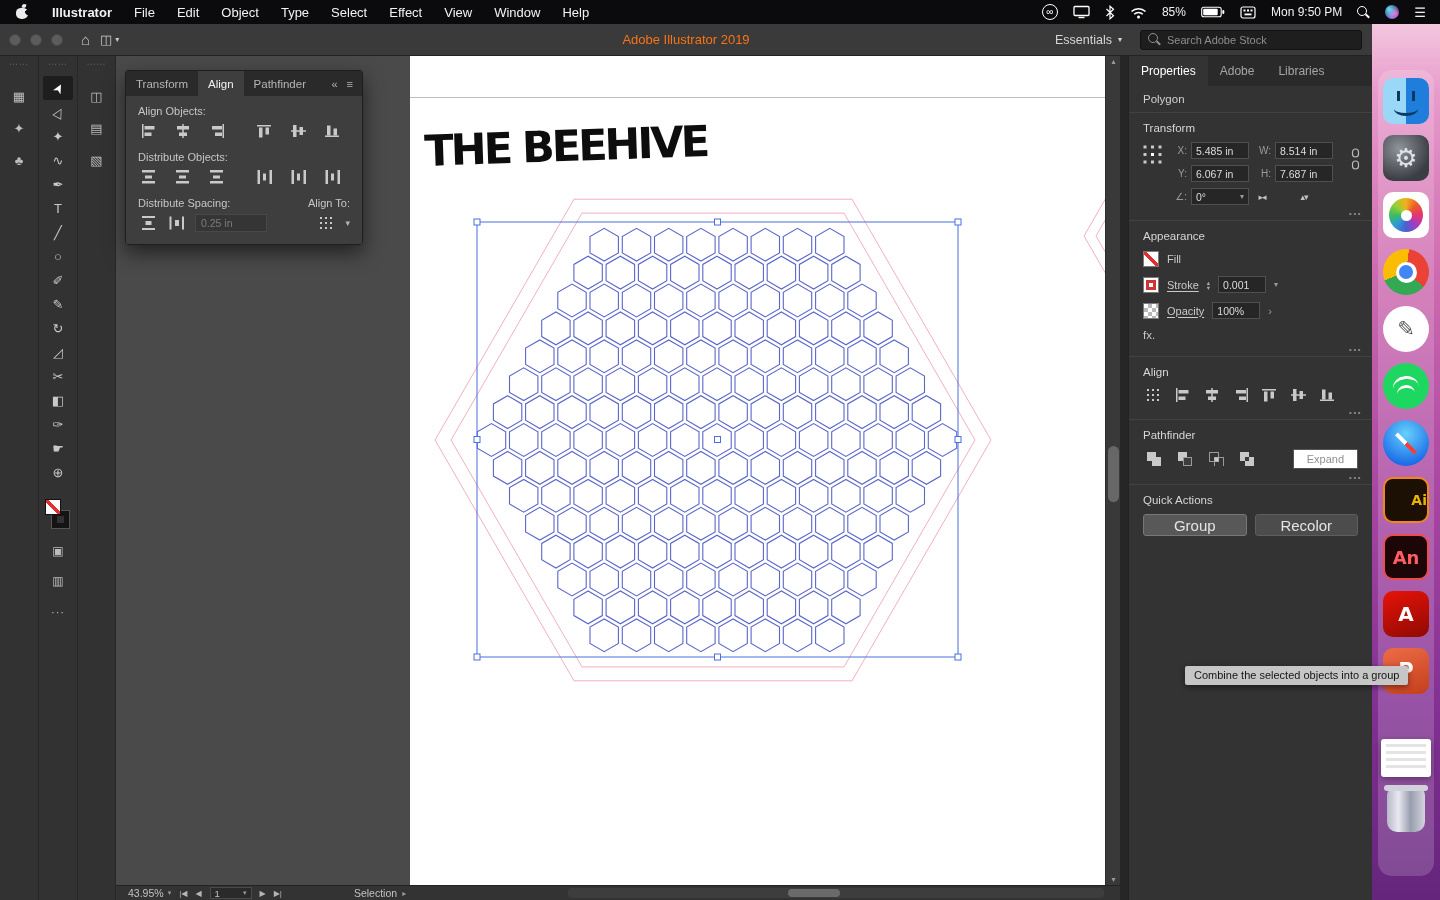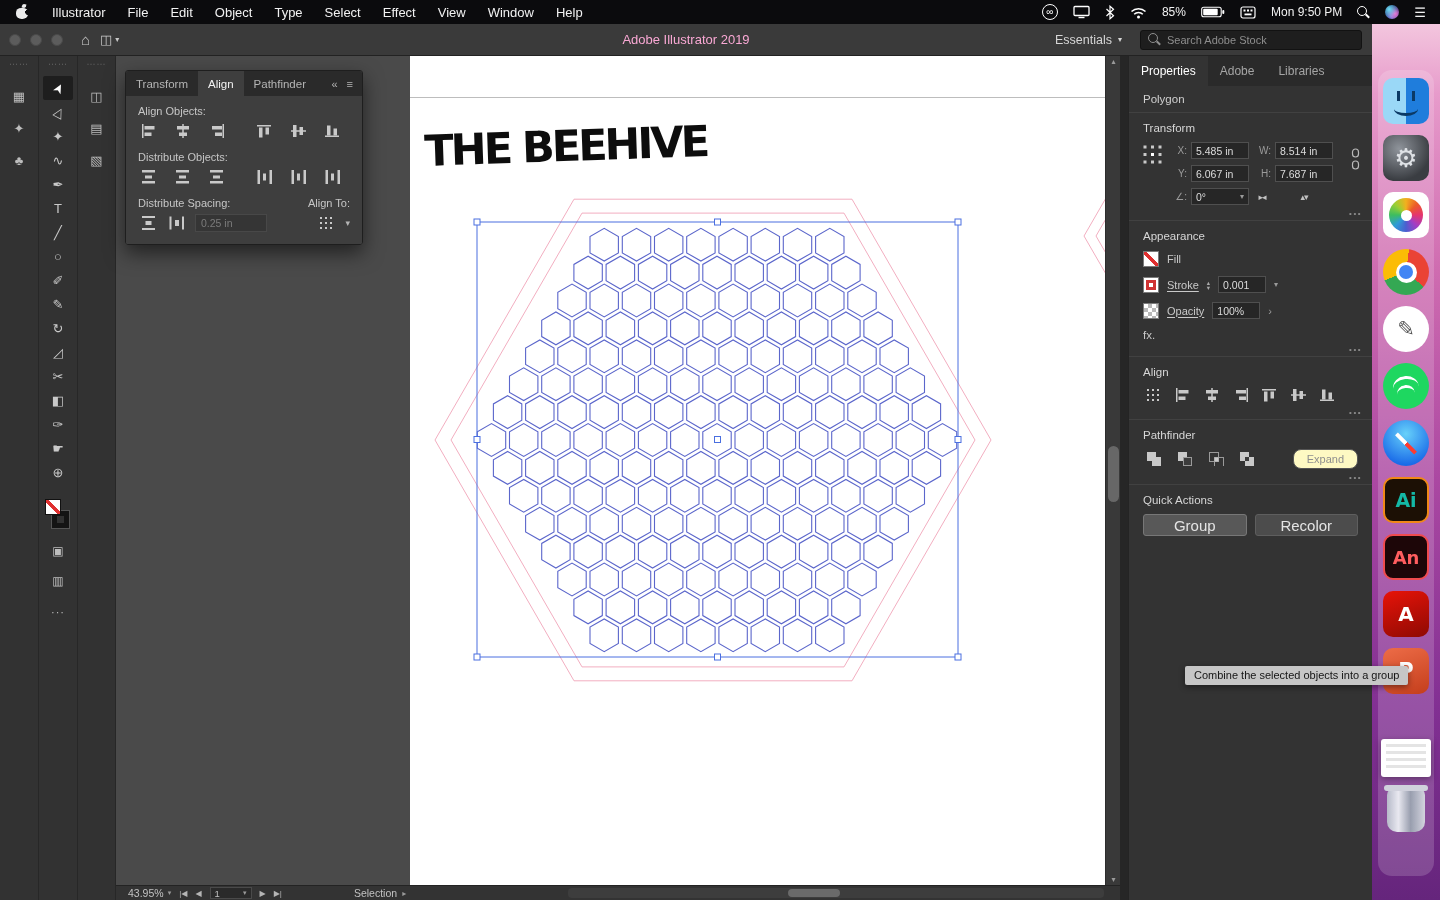--- a/index.html
+++ b/index.html
@@ -9,21 +9,21 @@
   
   .menubar { position:absolute; left:0; top:0; width:1440px; height:24px; background:#0b0b0d;
     color:#f2f2f2; display:flex; align-items:center; font-size:13px; z-index:80; }
   .mb-left { display:flex; align-items:center; }
   .apple { width:13px; height:14px; margin:0 12px 0 16px; position:relative; }
   .apple::before { content:""; position:absolute; left:0; top:3px; width:12px; height:11px;
     background:radial-gradient(circle at 100% 38%, transparent 2.6px, #ececec 3px);
     border-radius:42% 42% 46% 46%; }
   .apple::after { content:""; position:absolute; left:6px; top:-1px; width:4px; height:4px;
     background:#ececec; border-radius:60% 0 60% 0; transform:rotate(15deg); }
-  .mb-app { font-weight:normal; padding:0 11px;text-align:right; }
+  .mb-app { font-weight:bold; padding:0 11px;text-align:right; }
   .mb-item { padding:0 11px; }
   .mb-right { margin-left:auto; display:flex; align-items:center; gap:15px; padding-right:14px; font-size:12px; }
   .mb-right svg { display:block; }
   .cc-circ { width:16px; height:16px; border:1.4px solid #fff; border-radius:50%;
     font-size:10px; line-height:13px; text-align:center; color:#fff; }
   .siri { width:14px; height:14px; border-radius:50%;
     background: radial-gradient(circle at 30% 30%, #6ee0f7, transparent 62%),
                 radial-gradient(circle at 72% 62%, #f06fd0, transparent 62%),
                 radial-gradient(circle at 48% 82%, #6f8df0, transparent 62%), #243a75; }
   .glass { position:relative; width:13px; height:13px; }
@@ -32,21 +32,21 @@
   .glass::after { content:""; position:absolute; left:8px; top:9px; width:5px; height:1.8px;
     background:#fff; transform:rotate(45deg); }
   .mb-glyph { font-size:13px; }
 
   
   .titlebar { position:absolute; left:0; top:24px; width:1372px; height:32px; background:#3a3a3a;
     border-bottom:1px solid #222; display:flex; align-items:center; z-index:40; }
   .tl-dot { width:12px; height:12px; border-radius:50%; background:#5c5c5c; border:1px solid #4a4a4a; margin-left:9px; }
   .tb-home { color:#c9c9c9; font-size:15px; margin:0 10px 0 18px; }
   .tb-arrange { color:#c9c9c9; font-size:13px; display:flex; gap:3px; align-items:center; }
-  .tb-title { position:absolute; left:50%; transform:translateX(-50%); color:#f9a8d4; font-size:13px;text-align:center; }
+  .tb-title { position:absolute; left:50%; transform:translateX(-50%); color:#f97316; font-size:13px;text-align:center; }
   .tb-right { margin-left:auto; display:flex; align-items:center; gap:18px; padding-right:10px; }
   .workspace { color:#d6d6d6; font-size:12.5px; display:flex; gap:6px; align-items:center; }
   .searchbox { width:222px; height:20px; background:#1e1e1e; border:1px solid #121212; border-radius:3px;
     display:flex; align-items:center; gap:6px; padding:0 7px; }
   .searchbox .glass::before { border-color:#8e8e8e; } .searchbox .glass::after { background:#8e8e8e; }
   .searchbox input { flex:1; background:transparent; border:none; outline:none; color:#bdbdbd;
     font-size:11px; font-family:"Liberation Sans",sans-serif; }
   .searchbox input::placeholder { color:#8e8e8e; }
 
   
@@ -131,22 +131,22 @@
       linear-gradient(45deg,#b9b9b9 25%,transparent 25%,transparent 75%,#b9b9b9 75%),
       linear-gradient(45deg,#b9b9b9 25%,#fff 25%,#fff 75%,#b9b9b9 75%);
     background-size:8px 8px; background-position:0 0,4px 4px; }
   .lnk { text-decoration:underline; text-underline-offset:2px; }
   .stepper { display:flex; flex-direction:column; line-height:5px; font-size:6.5px; color:#aaa; }
   .fld.small { width:48px; }
   .chev { color:#9a9a9a; font-size:11px; }
   .alignrow { display:flex; gap:7px; align-items:center; }
   .pfrow { display:flex; align-items:center; }
   .btnset { display:flex; gap:9px; }
-  .expand-btn { margin-left:auto; height:20px; padding:0 13px; border:1px solid #555; border-radius:8px;
-    color:#8f8f8f; font-size:11px; line-height:18px; background:#fef9c3; }
+  .expand-btn { margin-left:auto; height:20px; padding:0 13px; border:1px solid #555; border-radius:1px;
+    color:#8f8f8f; font-size:11px; line-height:18px; background:#ffffff; }
   .qrow { display:flex; gap:8px; margin-top:2px; }
   .qbtn { flex:1; height:22px; background:#4c4c4c; border:1px solid #5e5e5e; border-radius:3px;
     color:#e4e4e4; font-size:15px; display:flex; align-items:center; justify-content:center; }
   .qbtn.hover { background:#585858; border-color:#777; }
   .fxrow { margin-top:10px; font-size:11.5px; color:#c9c9c9; }
   .tooltip { position:absolute; left:1185px; top:666px; height:19px; padding:0 9px; background:#c6c6c6;
     color:#151515; font-size:11px; line-height:19px; border-radius:2px; z-index:90; white-space:nowrap;
     box-shadow:0 2px 6px rgba(0,0,0,.45); }
 
   
@@ -187,21 +187,21 @@
   .di.chrome::after { content:""; position:absolute; width:14px; height:14px; background:#4285f4; border-radius:50%; }
   .di.pencil { background:#fff; border-radius:50%; color:#555; font-size:21px; }
   .di.spotify { background:#1ed760; border-radius:50%; }
   .di.spotify::before { content:""; position:absolute; top:13px; left:10px; width:26px; height:20px;
     border-top:3.5px solid #fff; border-radius:50%; transform:rotate(-6deg); }
   .di.spotify::after { content:""; position:absolute; top:22px; left:14px; width:18px; height:14px;
     border-top:3px solid #fff; border-radius:50%; transform:rotate(-6deg); }
   .di.safari { background:radial-gradient(circle at 50% 30%, #67d1fa, #1a6be8 78%); border-radius:50%; }
   .di.safari::before { content:""; position:absolute; width:4px; height:27px;
     background:linear-gradient(180deg,#fff 0 50%, #ff3b30 50% 100%); transform:rotate(-45deg); }
-  .di.ai { background:#1c1005; border:2.5px solid #f08818; color:#14b8a6; font-weight:bold; font-size:19px; }
+  .di.ai { background:#1c1005; border:2.5px solid #f08818; color:#eab308; font-weight:bold; font-size:14px;justify-content:flex-end; }
   .di.an { background:#1d0608; border:2.5px solid #ef4b4f; color:#ff5d5f; font-weight:bold; font-size:18px; }
   .di.acrobat { background:linear-gradient(160deg,#e81309,#8e0a03); color:#fff; font-weight:bold; font-size:20px; }
   .di.ppt { background:linear-gradient(160deg,#ed6c47,#c43e1c); color:#fff; font-weight:bold; font-size:21px; }
   .di.shot { background:#fff; width:50px; height:38px; border-radius:3px; box-shadow:0 2px 6px rgba(0,0,0,.35); }
   .di.shot::before { content:""; position:absolute; inset:5px;
     background:repeating-linear-gradient(180deg,#e4e4e4 0 3px, #fff 3px 7px); }
   .di.trash { background:linear-gradient(90deg,#b9c0cc,#eef1f5 30%,#9aa3b0 62%,#d7dbe2); width:38px;
     height:44px; border-radius:7px 7px 10px 10px; opacity:.95; }
   .di.trash::before { content:""; position:absolute; left:-3px; top:-3px; width:44px; height:6px;
     background:#d4d9e0; border-radius:3px; }

